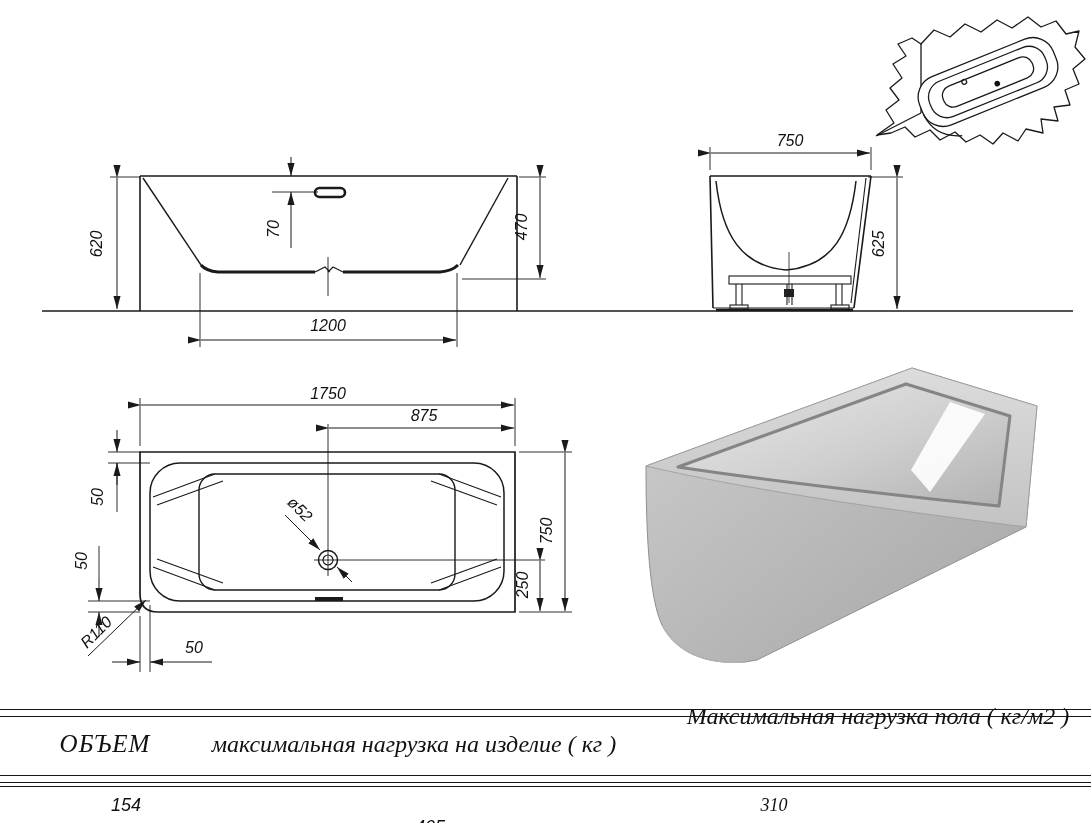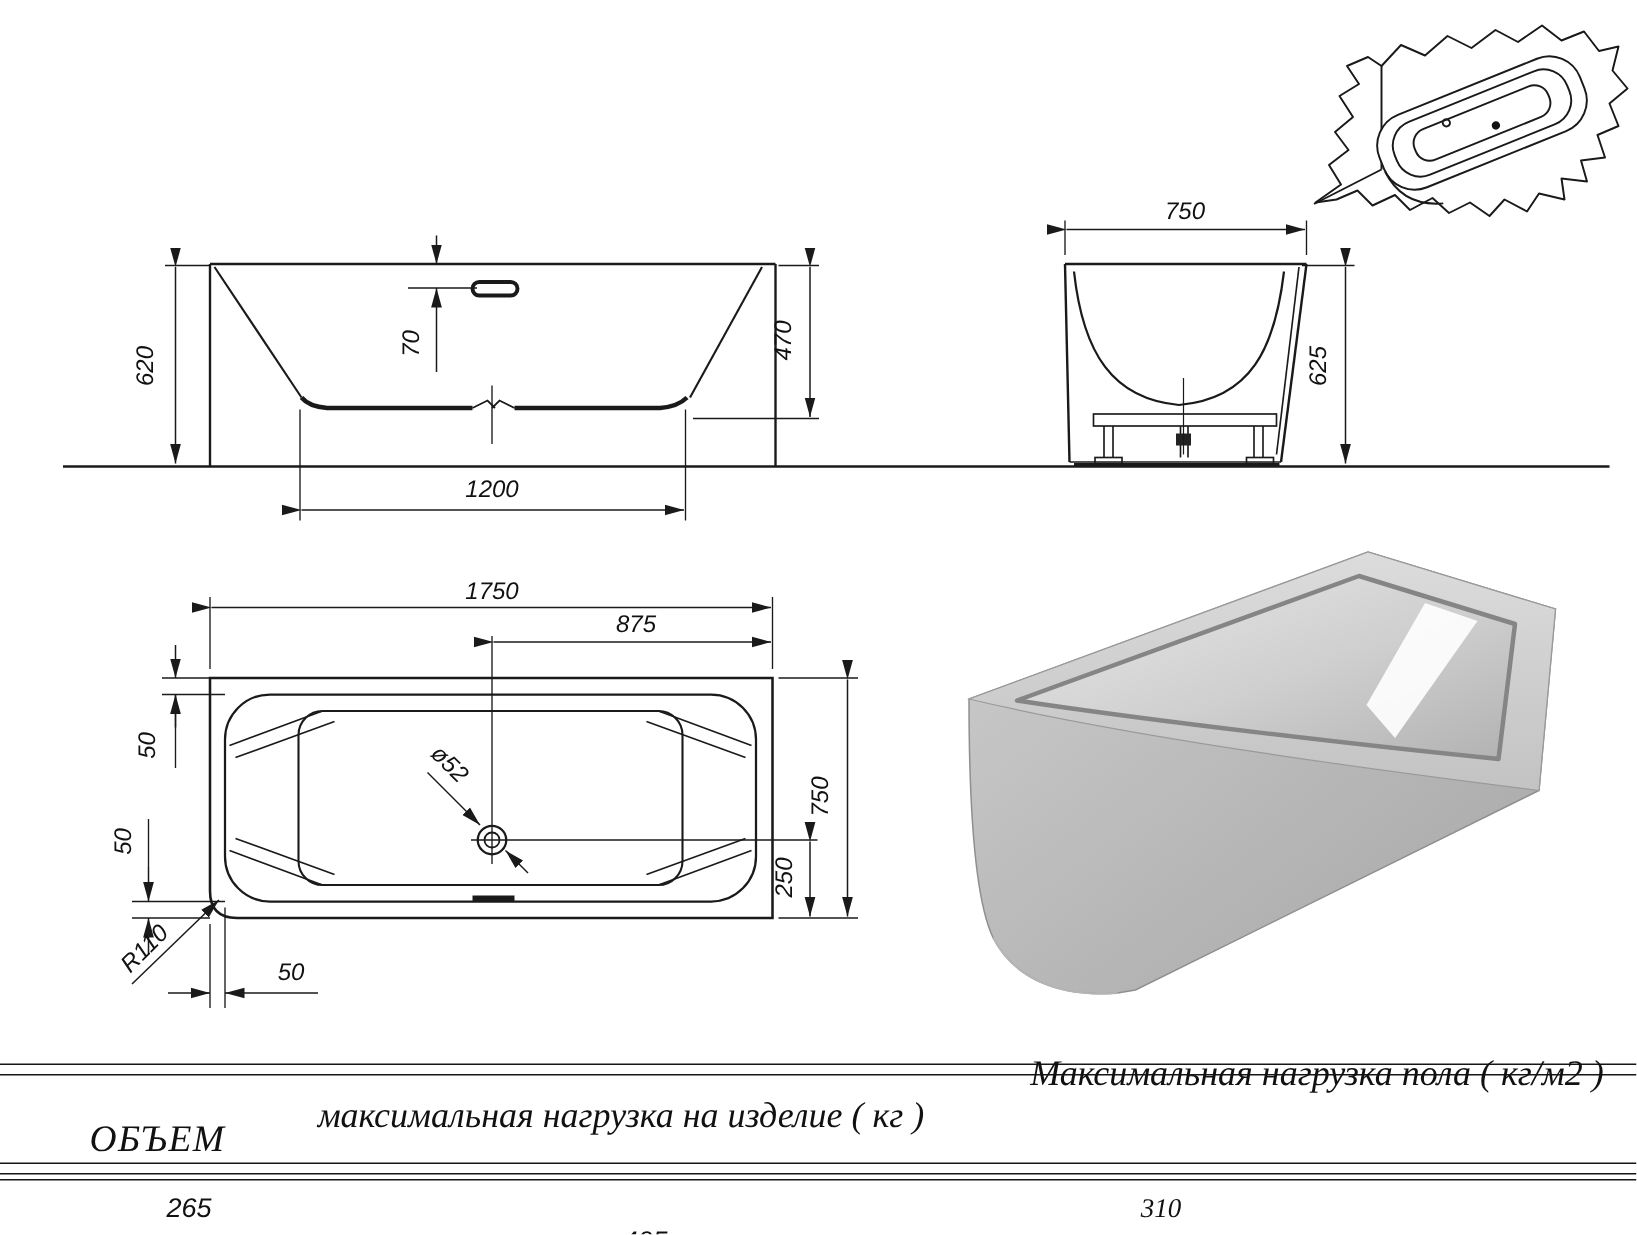--- a/index.html
+++ b/index.html
@@ -216,22 +216,22 @@
     <path d="M662,625 C676,652 705,665 745,662" stroke="#b5b5b5" stroke-width="1.2"></path>
   </g>
 </svg>
 
 
 <div>
   <div class="band" style="left:-45px;width:1181px;top:709px;height:72px;border-radius:37px;"></div>
   <div class="band" style="left:-38px;width:1167px;top:716px;height:58px;border-radius:29px;border-width:1.3px;"></div>
   <div class="band" style="left:-45px;width:1181px;top:786px;height:74px;border-radius:37px;"></div>
 
-  <div class="hdr hdr-caps" style="left:105px;top:728px;">ОБЪЕМ</div>
+  <div class="hdr hdr-caps" style="left:105px;top:712px;">ОБЪЕМ</div>
   <div class="hdr" style="left:414px;top:712px;font-style:italic;">максимальная нагрузка на изделие ( кг )</div>
   <div class="hdr" style="left:878px;top:684px;">Максимальная нагрузка пола ( кг/м2 )</div>
 
-  <div class="val" style="left:126px;top:795px;">265</div>
+  <div class="val" style="left:126px;top:795px;">154</div>
   <div class="val" style="left:430px;top:817px;">405</div>
   <div class="val" style="left:774px;top:795px;font-family:Liberation Serif, serif;">310</div>
 </div>
 
 </div>
 
 </body></html>

